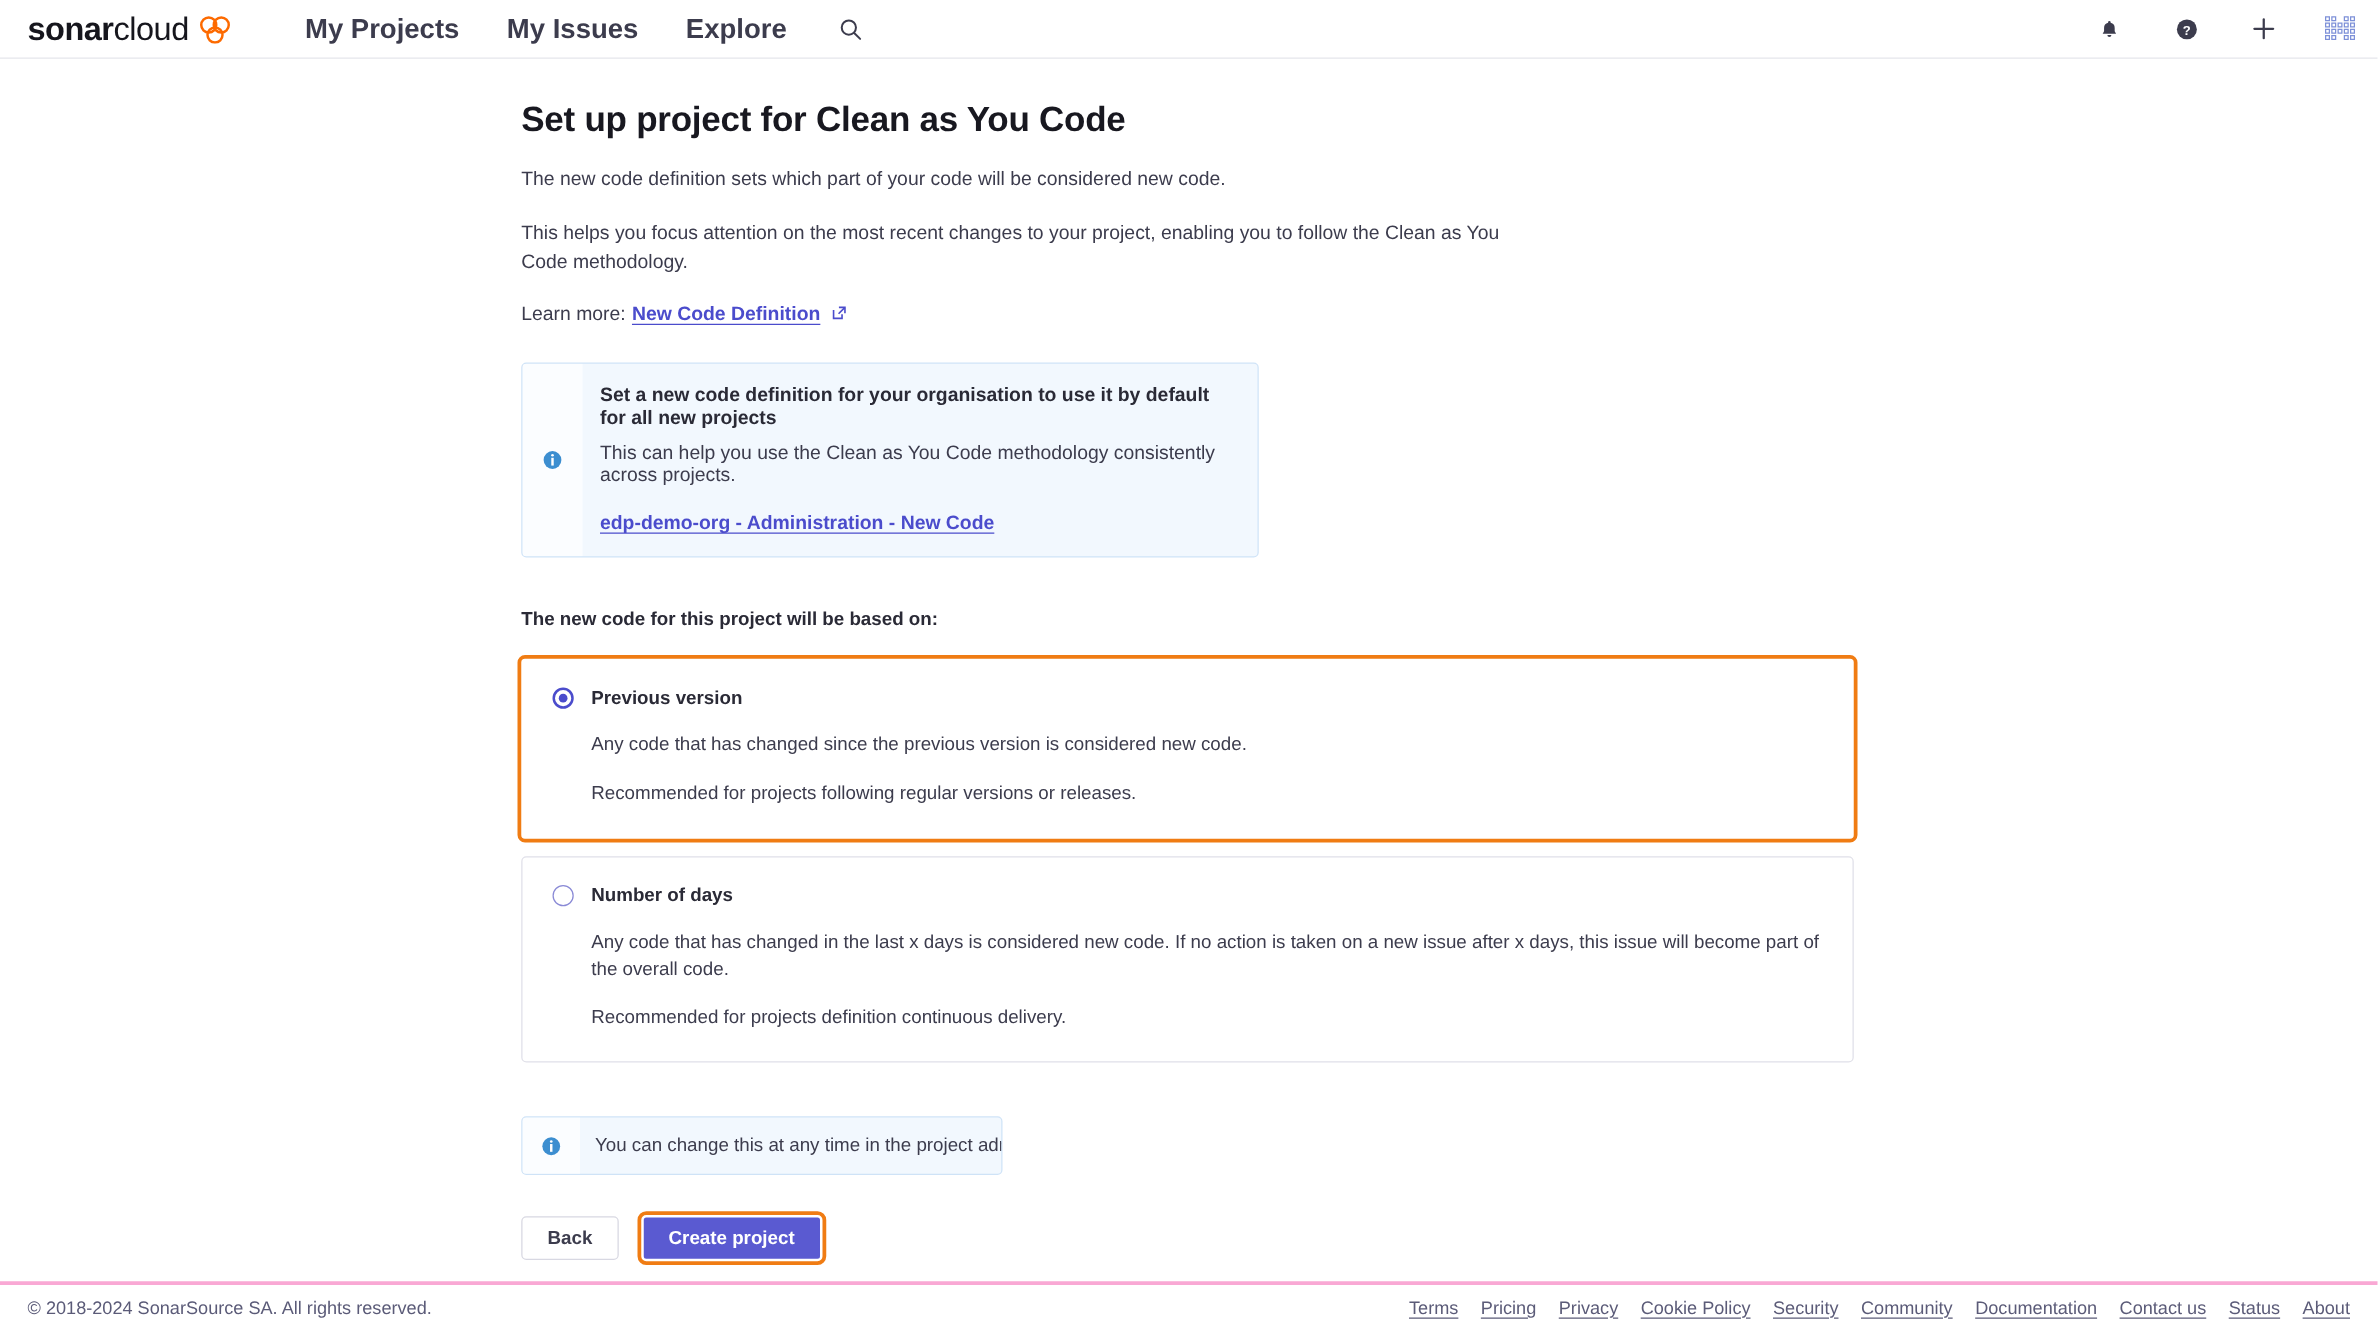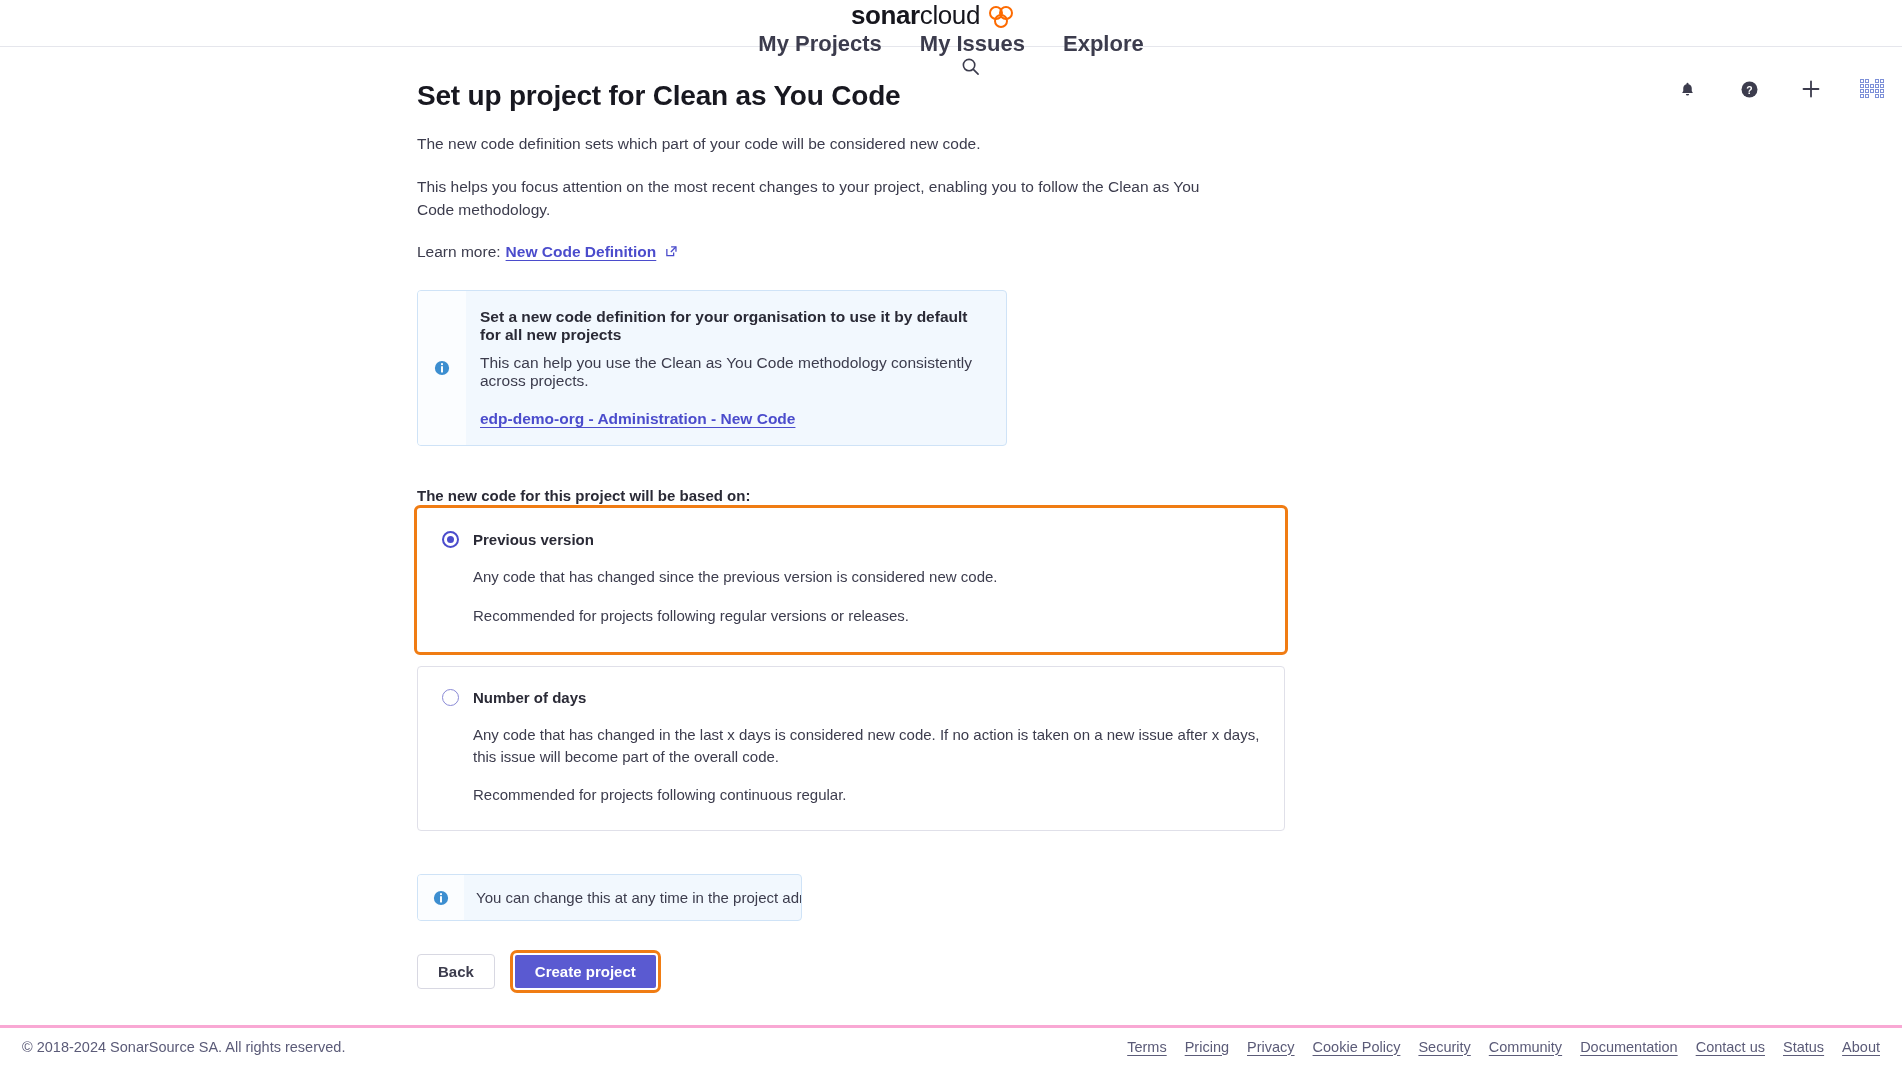--- a/index.html
+++ b/index.html
@@ -10,21 +10,21 @@
     color: #3c3c4d;
     overflow: hidden;
   }
 
   
   .topnav {
     position: absolute; top: 0; left: 0;
     width: 1902px; height: 47px;
     background: #ffffff;
     border-bottom: 1px solid #e5e6ec;
-    display: flex; align-items: center; flex-direction: column;
+    display: flex; align-items: center;
   }
   .brand {
     display: flex; align-items: center; gap: 7px;
     margin-left: 22px; margin-right: 58px;
   }
   .brand-text { font-size: 26px; font-weight: 400; color: #16161d; letter-spacing: -0.4px; }
   .brand-text b { font-weight: 700; }
   .brand-logo { width: 28px; height: 24px; display: block; }
 
   .navlinks { display: flex; align-items: center; gap: 38px; }
@@ -80,21 +80,21 @@
   }
   .info-banner-body { padding: 17px 18px 17px 14px; }
   .info-title { font-size: 15.5px; font-weight: 700; color: #2a2a36; }
   .info-sub { font-size: 15.5px; color: #3c3c4d; margin-top: 10px; }
   .info-link { display: inline-block; margin-top: 20px; font-size: 15.5px; }
 
   
   .based-on-label {
     font-size: 15px; font-weight: 700; color: #2a2a36; margin-top: 41px;
   }
-  .options { margin-top: 4px; width: 868px; }
+  .options { margin-top: 23px; width: 1066px; }
 
   .option {
     position: relative; border: 1px solid #e0e0e9; border-radius: 4px;
     background: #ffffff; padding: 22px 24px 24px 24px;
   }
   .option.selected {
     outline: 3px solid #f07c13; outline-offset: 0px;
     border-color: #ffffff; border-radius: 3px;
   }
   .option + .option { margin-top: 14px; }
@@ -295,21 +295,21 @@
       <div class="option-desc">Any code that has changed since the previous version is considered new code.</div>
       <div class="option-desc">Recommended for projects following regular versions or releases.</div>
     </div>
 
     <div class="option">
       <div class="option-head">
         <span class="radio"></span>
         <span class="option-title">Number of days</span>
       </div>
       <div class="option-desc">Any code that has changed in the last x days is considered new code. If no action is taken on a new issue after x days, this issue will become part of the overall code.</div>
-      <div class="option-desc">Recommended for projects following continuous regular.</div>
+      <div class="option-desc">Recommended for projects definition continuous delivery.</div>
     </div>
 
   </div>
 
   <div class="note">
     <div class="note-iconcol">
       <svg viewBox="0 0 18 18" width="16" height="16">
         <circle cx="9" cy="9" r="8" fill="#3c8ed0"></circle>
         <circle cx="9" cy="4.7" r="1.2" fill="#ffffff"></circle>
         <rect x="7.9" y="7" width="2.2" height="7" fill="#ffffff"></rect>

